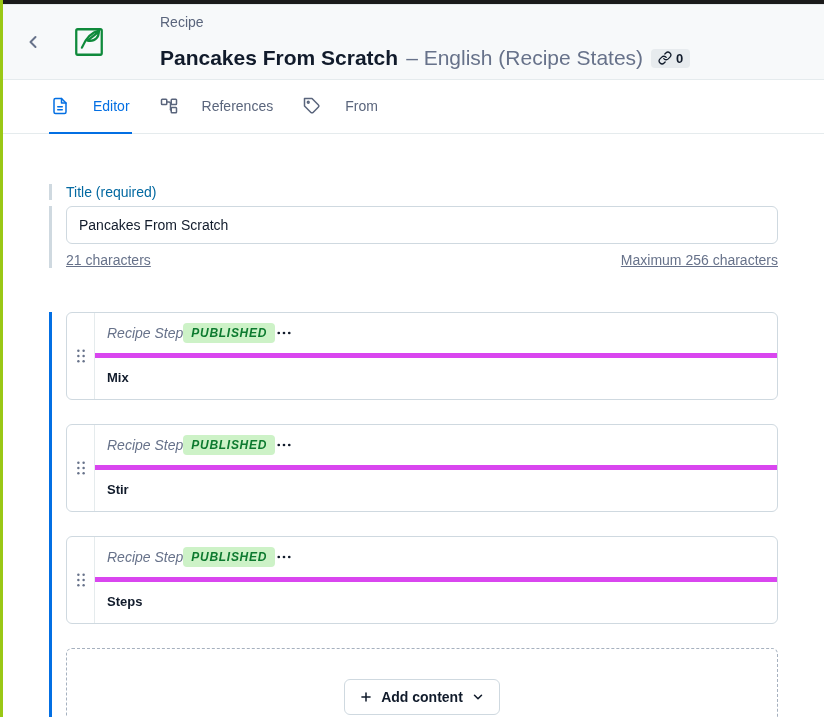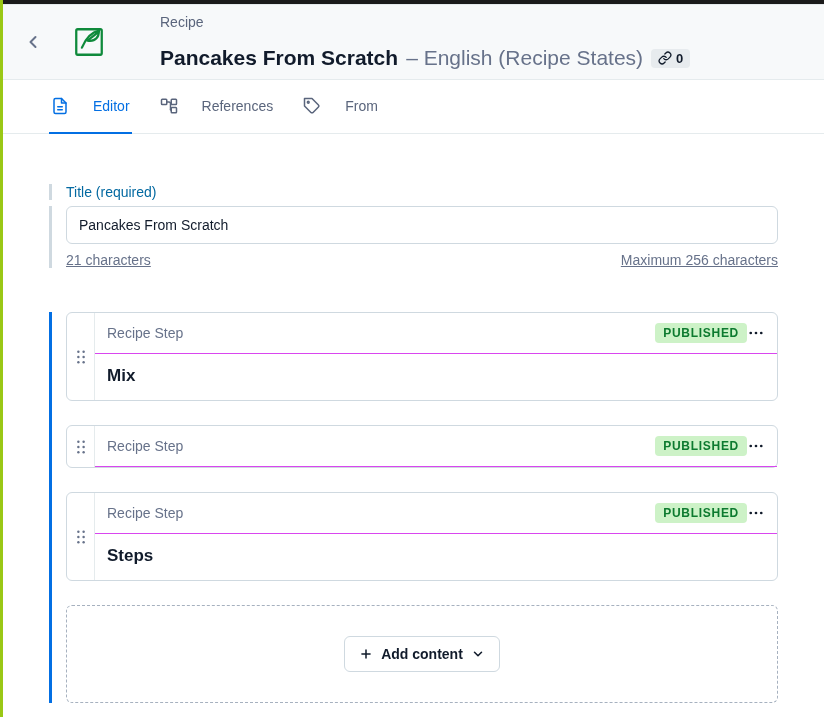--- a/index.html
+++ b/index.html
@@ -114,37 +114,38 @@
   }
   .drag-handle {
     width: 28px;
     display: flex; align-items: center; justify-content: center;
     border-right: 1px solid #e5ebed;
     color: #67728a;
     cursor: grab;
   }
   .step-body { flex: 1; }
   .step-top {
-    display: flex; align-items: center; justify-content: space-between;
+    display: flex; align-items: center; 
     padding: 10px 12px;
-    border-bottom: 1px solid #d946ef;
+    border-bottom: 5px solid #d946ef;
+    font-style: italic;
   }
   .step-type { font-size: 14px; color: #67728a; }
   .step-right { display: flex; align-items: center; }
   .status-badge {
     background: #cdf2c7;
     color: #0d7a2f;
     font-size: 12px;
     font-weight: 700;
     letter-spacing: 0.06em;
     padding: 3px 8px;
     border-radius: 4px;
   }
   .kebab { color: #111b2b; cursor: pointer; display:flex; }
-  .step-title { padding: 12px 12px 14px 12px; font-size: 17px; font-weight: 700; }
+  .step-title { padding: 12px 12px 14px 12px; font-size: 13px; font-weight: 700; }
 
   .add-box {
     border: 1px dashed #a6b1bf;
     border-radius: 6px;
     display: flex; align-items: center; justify-content: center;
     height: 98px;
   }
   .add-btn {
     display: flex; align-items: center; gap: 8px;
     border: 1px solid #cfd9e0;
@@ -283,20 +284,21 @@
               <span class="status-badge">PUBLISHED</span>
               <span class="kebab">
                 <svg width="18" height="18" viewBox="0 0 24 24" fill="currentColor">
                     <circle cx="5" cy="12" r="1.8"></circle>
                     <circle cx="12" cy="12" r="1.8"></circle>
                     <circle cx="19" cy="12" r="1.8"></circle>
                   </svg>
               </span>
             </div>
           </div>
+          <div class="step-title">Stir</div>
         </div>
       </div>
 
       <div class="step-card">
         <div class="drag-handle">
           <svg width="10" height="14" viewBox="0 0 10 16" fill="currentColor">
               <circle cx="2" cy="2" r="1.4"></circle>
               <circle cx="8" cy="2" r="1.4"></circle>
               <circle cx="2" cy="8" r="1.4"></circle>
               <circle cx="8" cy="8" r="1.4"></circle>

